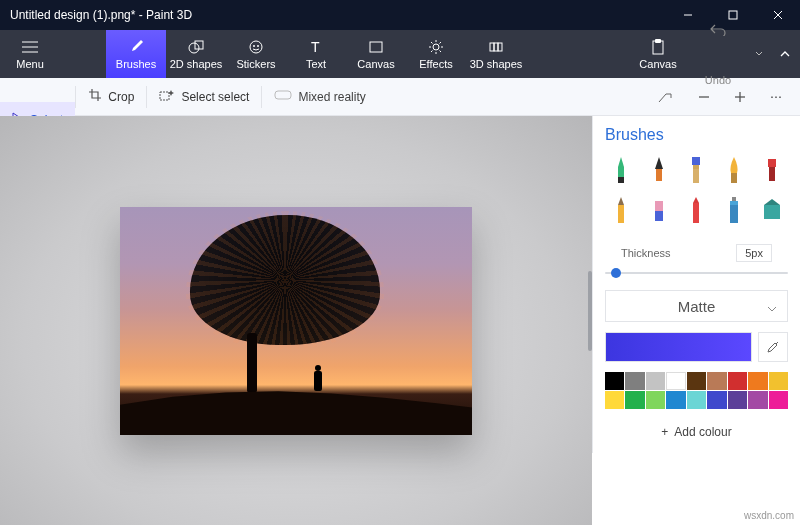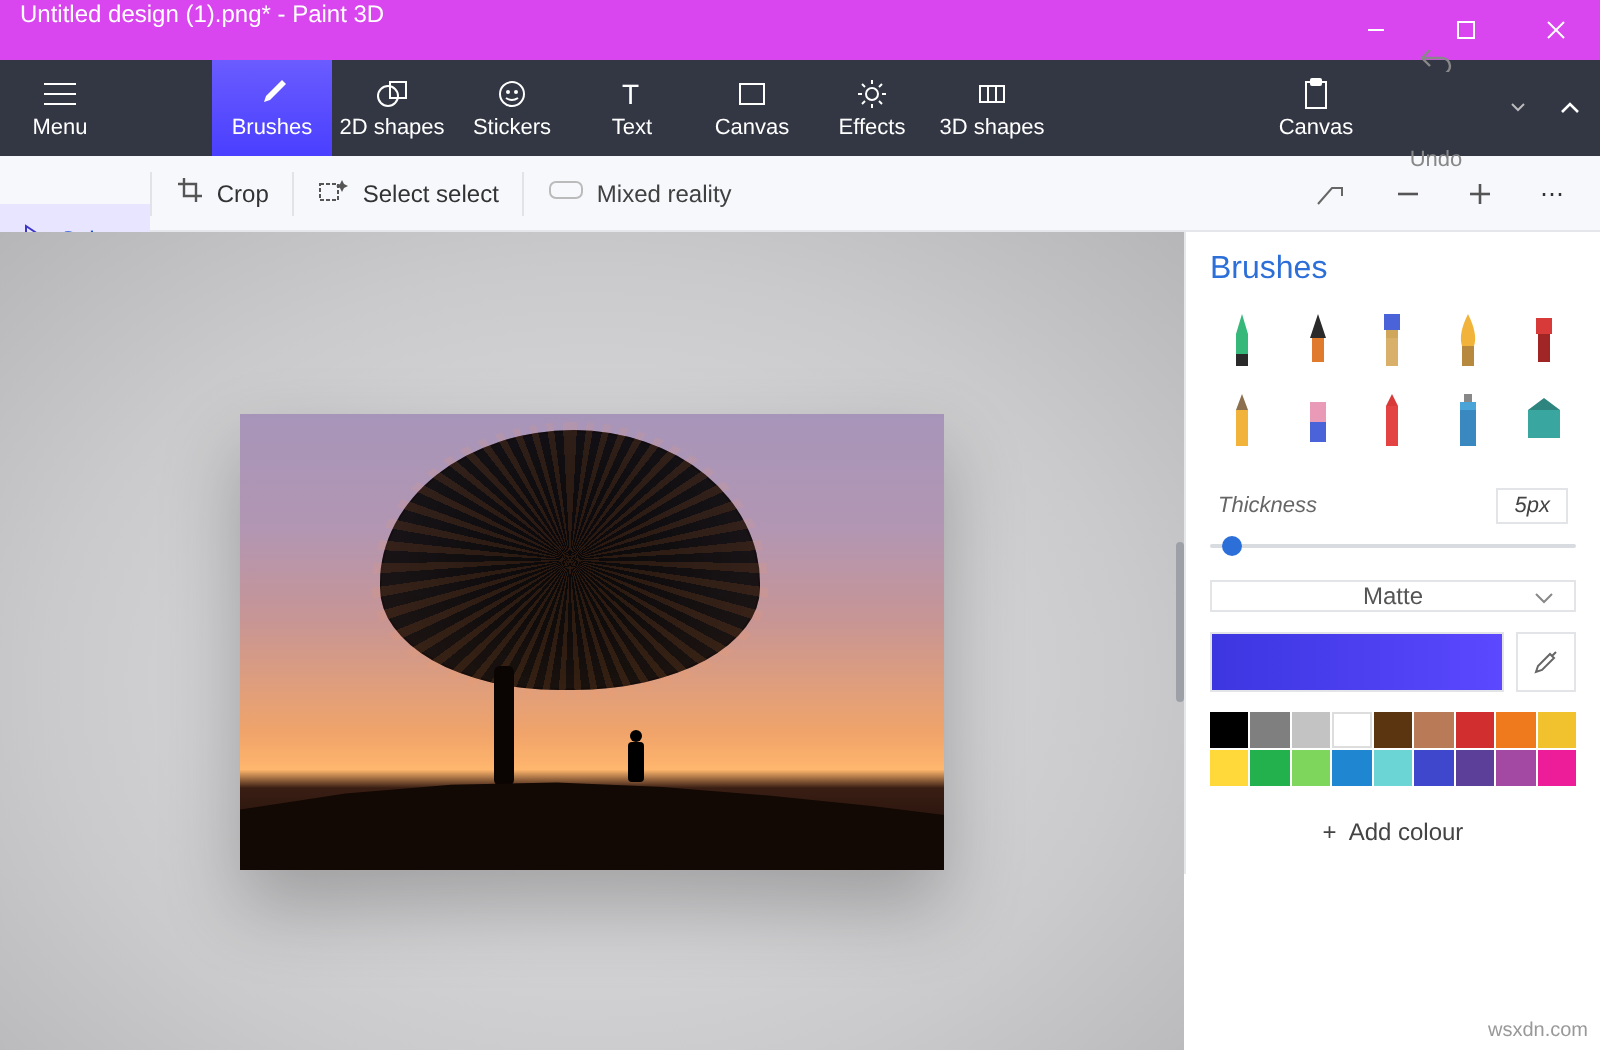--- a/index.html
+++ b/index.html
@@ -1,19 +1,19 @@
 <!DOCTYPE html>
 <html><head>
 <meta charset="utf-8">
 <style>
   * { box-sizing: border-box; margin: 0; padding: 0; font-family: "Segoe UI", sans-serif; }
   body { width: 800px; height: 525px; overflow: hidden; background: #fff; }
 
   
-  .titlebar { height: 30px; background: #d946ef; color: #fff; display: flex; align-items: flex-start; font-size: 12px; padding-left: 10px; }
+  .titlebar { height: 30px; background: #0f172a; color: #fff; display: flex; align-items: center; font-size: 12px; padding-left: 10px; }
   .titlebar .title { flex: 1; }
   .titlebar .winbtn { width: 45px; height: 30px; display: flex; align-items: center; justify-content: center; color: #fff; }
 
   
   .ribbon { height: 48px; background: #333744; display: flex; align-items: stretch; color: #fff; }
   .ribbon .ritem { width: 60px; display: flex; flex-direction: column; align-items: center; justify-content: center; font-size: 11px; gap: 2px; }
   .ribbon .ritem.active { background: linear-gradient(180deg,#6a5cff,#4a3fff); }
   .ribbon .ritem .icon { height: 18px; display:flex; align-items:center; justify-content:center; }
   .ribbon .spacer { flex: 1; }
   .ribbon .ritem.dim { color:#888;gap:38px; }
@@ -39,26 +39,26 @@
   .tree-crown { position:absolute; left:20%; bottom:90px; width:190px; height:130px; border-radius: 52% 50% 50% 48% / 60% 60% 40% 40%; background: radial-gradient(circle at 50% 50%, rgba(10,8,5,0.95), rgba(10,8,5,0.85)); box-shadow: inset 0 0 0 1px rgba(30,20,20,0.3); filter: contrast(1.1); }
   .tree-crown::after { content:""; position:absolute; inset:-4px; border-radius:inherit; background: repeating-conic-gradient(from 0deg, rgba(255,160,100,.12) 0deg 3deg, transparent 3deg 7deg); mix-blend-mode: screen; pointer-events:none; }
 
   .vscroll { position:absolute; right:0; top:38%; width:4px; height:80px; background:#9da0a6; border-radius:2px; }
 
   
   .panel { width:208px; background:#fff; border-left:1px solid #e6e8ec; padding: 10px 12px 6px; overflow:hidden; display:flex; flex-direction:column; }
   .panel h2 { color:#2d6fd8; font-size:16px; font-weight:500; margin-bottom:10px; }
   .brush-grid { display:grid; grid-template-columns: repeat(5,1fr); gap:8px 6px; margin-bottom:12px; }
   .brush-grid .bicon { height:32px; display:flex; align-items:center; justify-content:center; }
-  .sectlabel { font-size:11px; color:#666; margin: 6px 4px 2px; display:flex; align-items:center;font-style:italic; }
+  .sectlabel { font-size:11px; color:#666; margin: 6px 16px 2px; display:flex; align-items:center; }
   .sectlabel .thicknessval { margin-left:auto; text-align:right; font-size:11px; padding:2px 8px; border:1px solid #e2e4e8; color:#444; min-width:34px; }
   .slider { height:10px; display:flex; align-items:center; margin:4px 0 12px; }
   .slider .track { flex:1; height:2px; background:#d8dbe0; border-radius:2px; position:relative; }
   .slider .knob { width:10px; height:10px; background:#2d6fd8; border-radius:50%; position:absolute; left:6px; top:-4px; }
-  .dropdown { border:1px solid #e2e4e8; height:16px; display:flex; align-items:flex-end; justify-content:center; font-size:12px; color:#555; position:relative; margin-bottom:10px; }
+  .dropdown { border:1px solid #e2e4e8; height:32px; display:flex; align-items:center; justify-content:center; font-size:15px; color:#555; position:relative; margin-bottom:10px; }
   .dropdown .chv { position:absolute; right:10px; color:#888; }
   .colorbar { display:flex; gap:6px; margin-bottom:10px; }
   .colorcur { flex:1; height:30px; background: linear-gradient(90deg,#3c36e0,#5b48ff); border:1px solid #e2e4e8; }
   .eyedrop { width:30px; height:30px; border:1px solid #e2e4e8; display:flex; align-items:center; justify-content:center; }
   .swatches { display:grid; grid-template-columns: repeat(9,1fr); gap:1px; margin-bottom:8px; }
   .sw { height:18px; }
   .addcolor { height:30px; display:flex; align-items:center; justify-content:center; gap:6px; font-size:12px; color:#444; border:none; }
   .panel-wrap { position:relative; height:100%; }
   .watermark { position:fixed; right:6px; bottom:4px; font-size:10px; color:#999; }
 </style>

